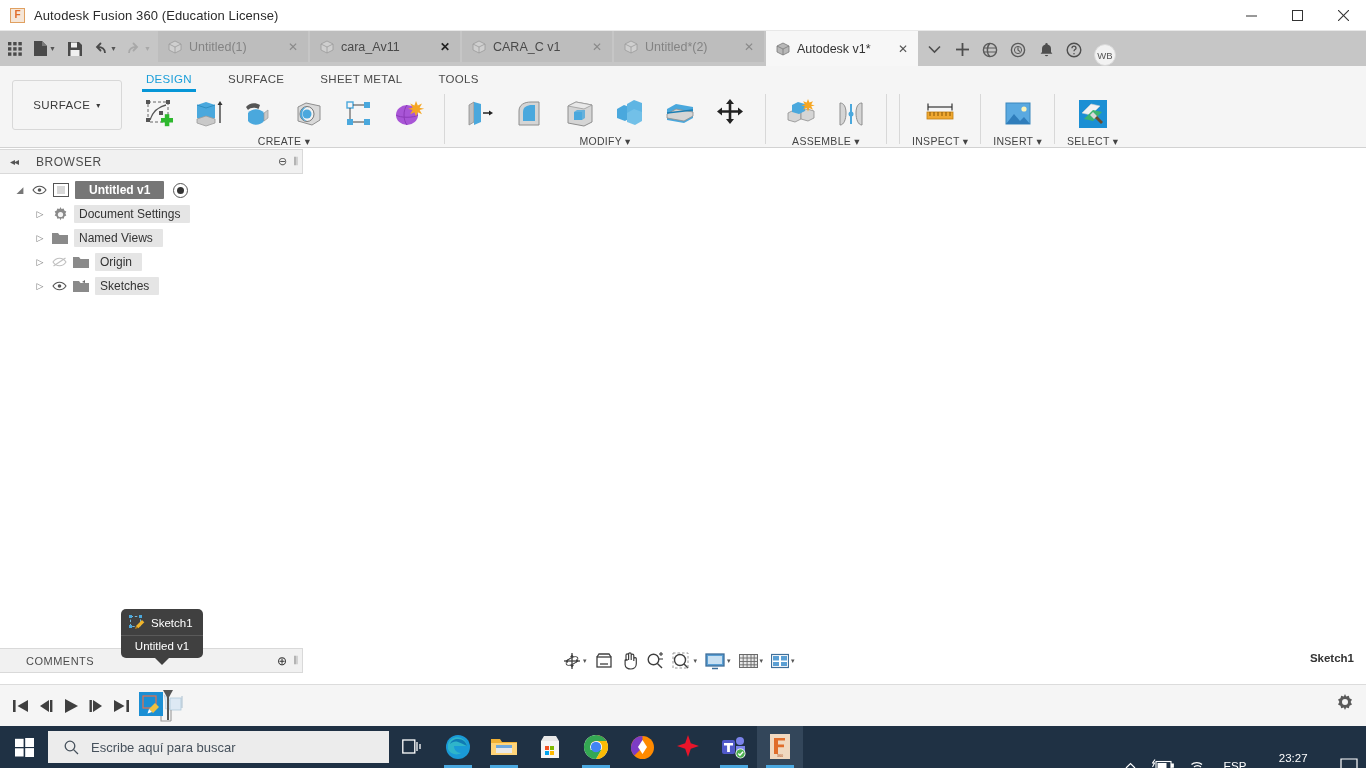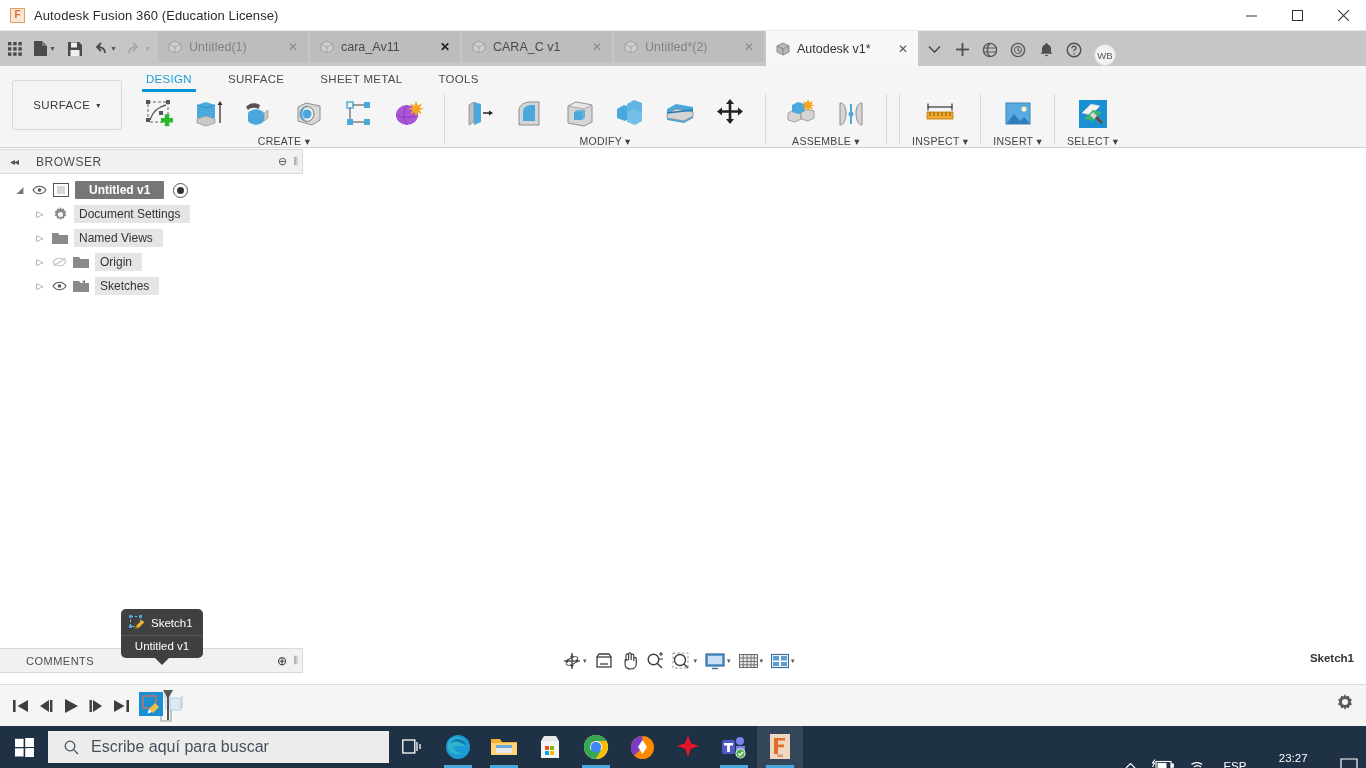--- a/index.html
+++ b/index.html
@@ -204,21 +204,21 @@
 
   
   .taskbar {
     position:absolute; left:0; top:726px; width:1366px; height:42px;
     background:#1f3144; display:flex; align-items:center;
   }
   .startbtn { width:48px;height:42px;display:flex;align-items:center;justify-content:center; }
   .searchbox {
     width:341px; height:32px; background:#ececec; margin-left:0;
     display:flex; align-items:center; gap:12px; padding-left:16px;
-    font-size:16px; color:#46515c;
+    font-size:13px; color:#46515c;
   }
   .tb-icon { width:46px; height:42px; display:flex; align-items:center; justify-content:center; position:relative; }
   .tb-icon.running::after {
     content:""; position:absolute; bottom:0; left:9px; width:28px; height:3px; background:#4aa8e0;
   }
   .tb-icon.active { background:#33465a; }
   .tray { margin-left:auto; display:flex; align-items:center; color:#fff; font-size:11.5px; gap:0;margin-top:37px; }
   .tray-item { padding:0 8px; height:42px; display:flex; align-items:center; }
   .clock { display:flex; flex-direction:column; align-items:center; line-height:1.25; padding:0 10px; font-size:11.5px;}
   svg { display:block; }

